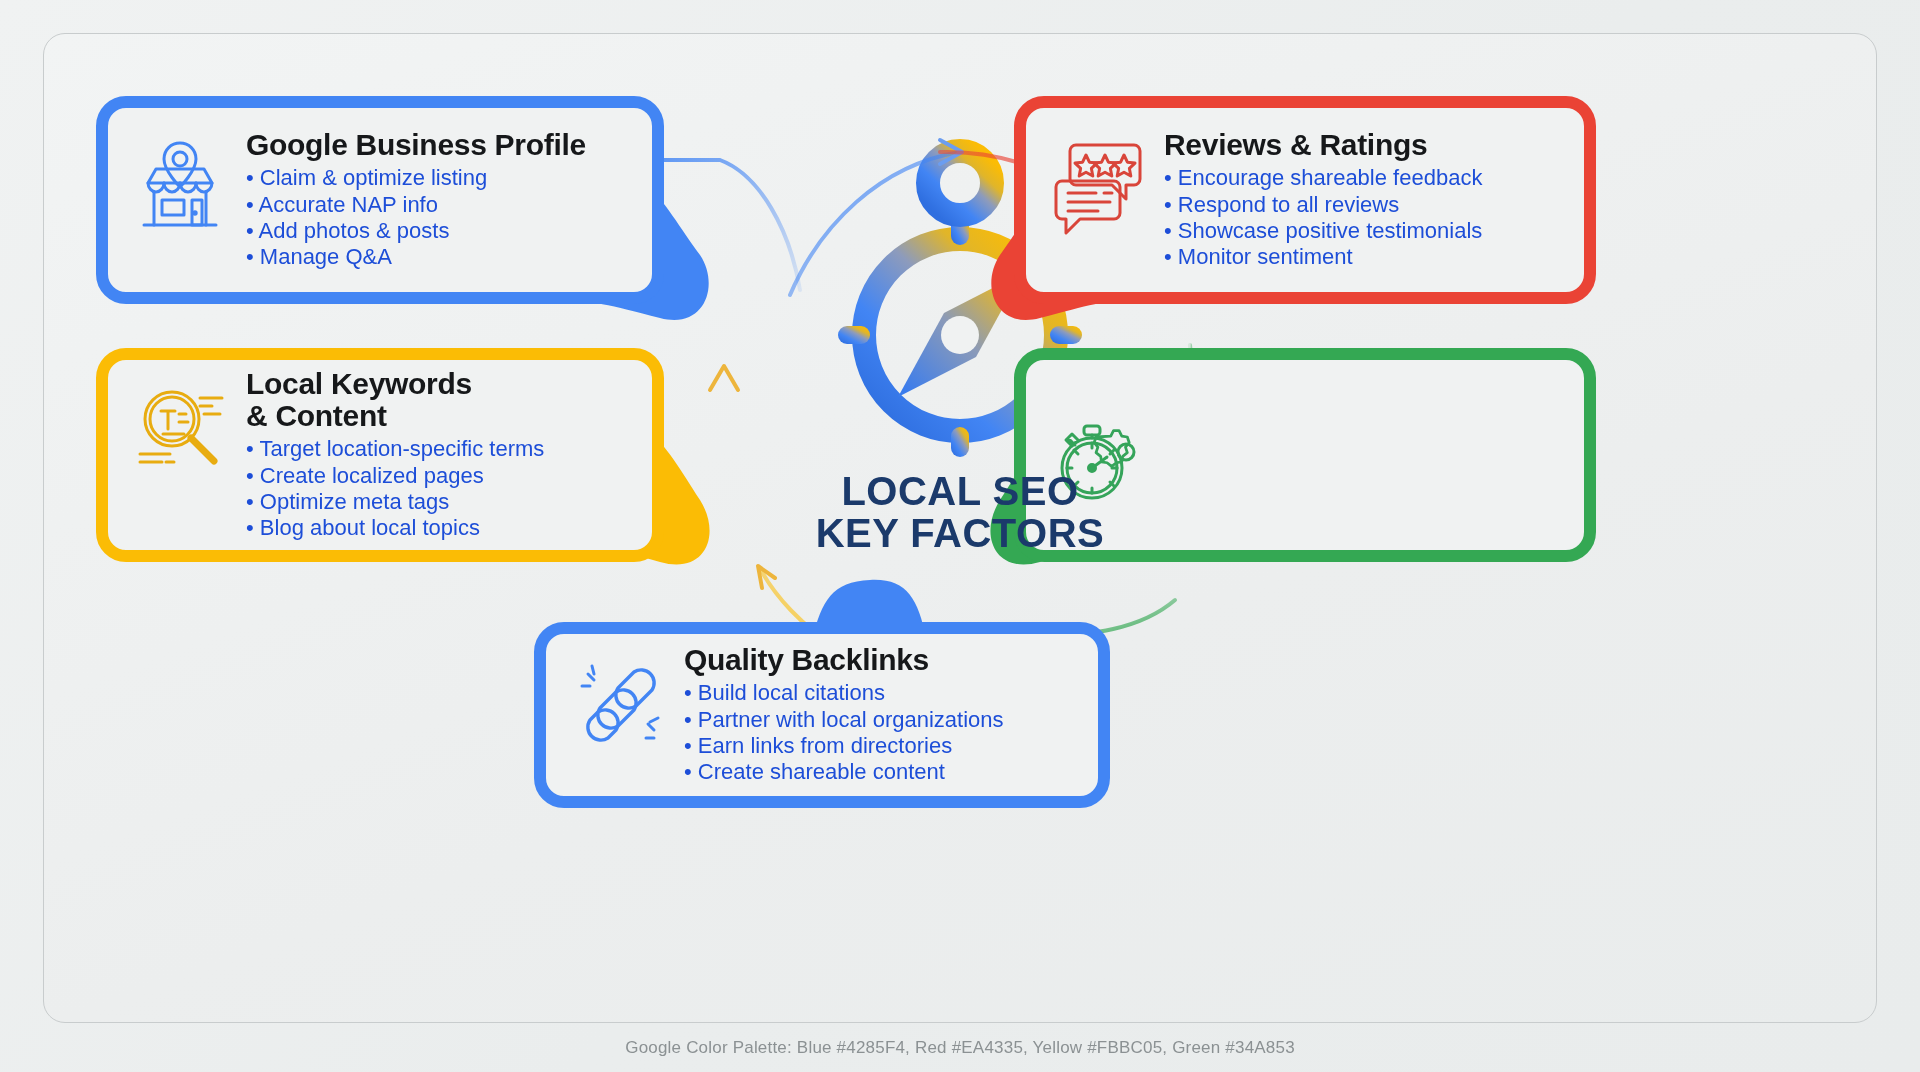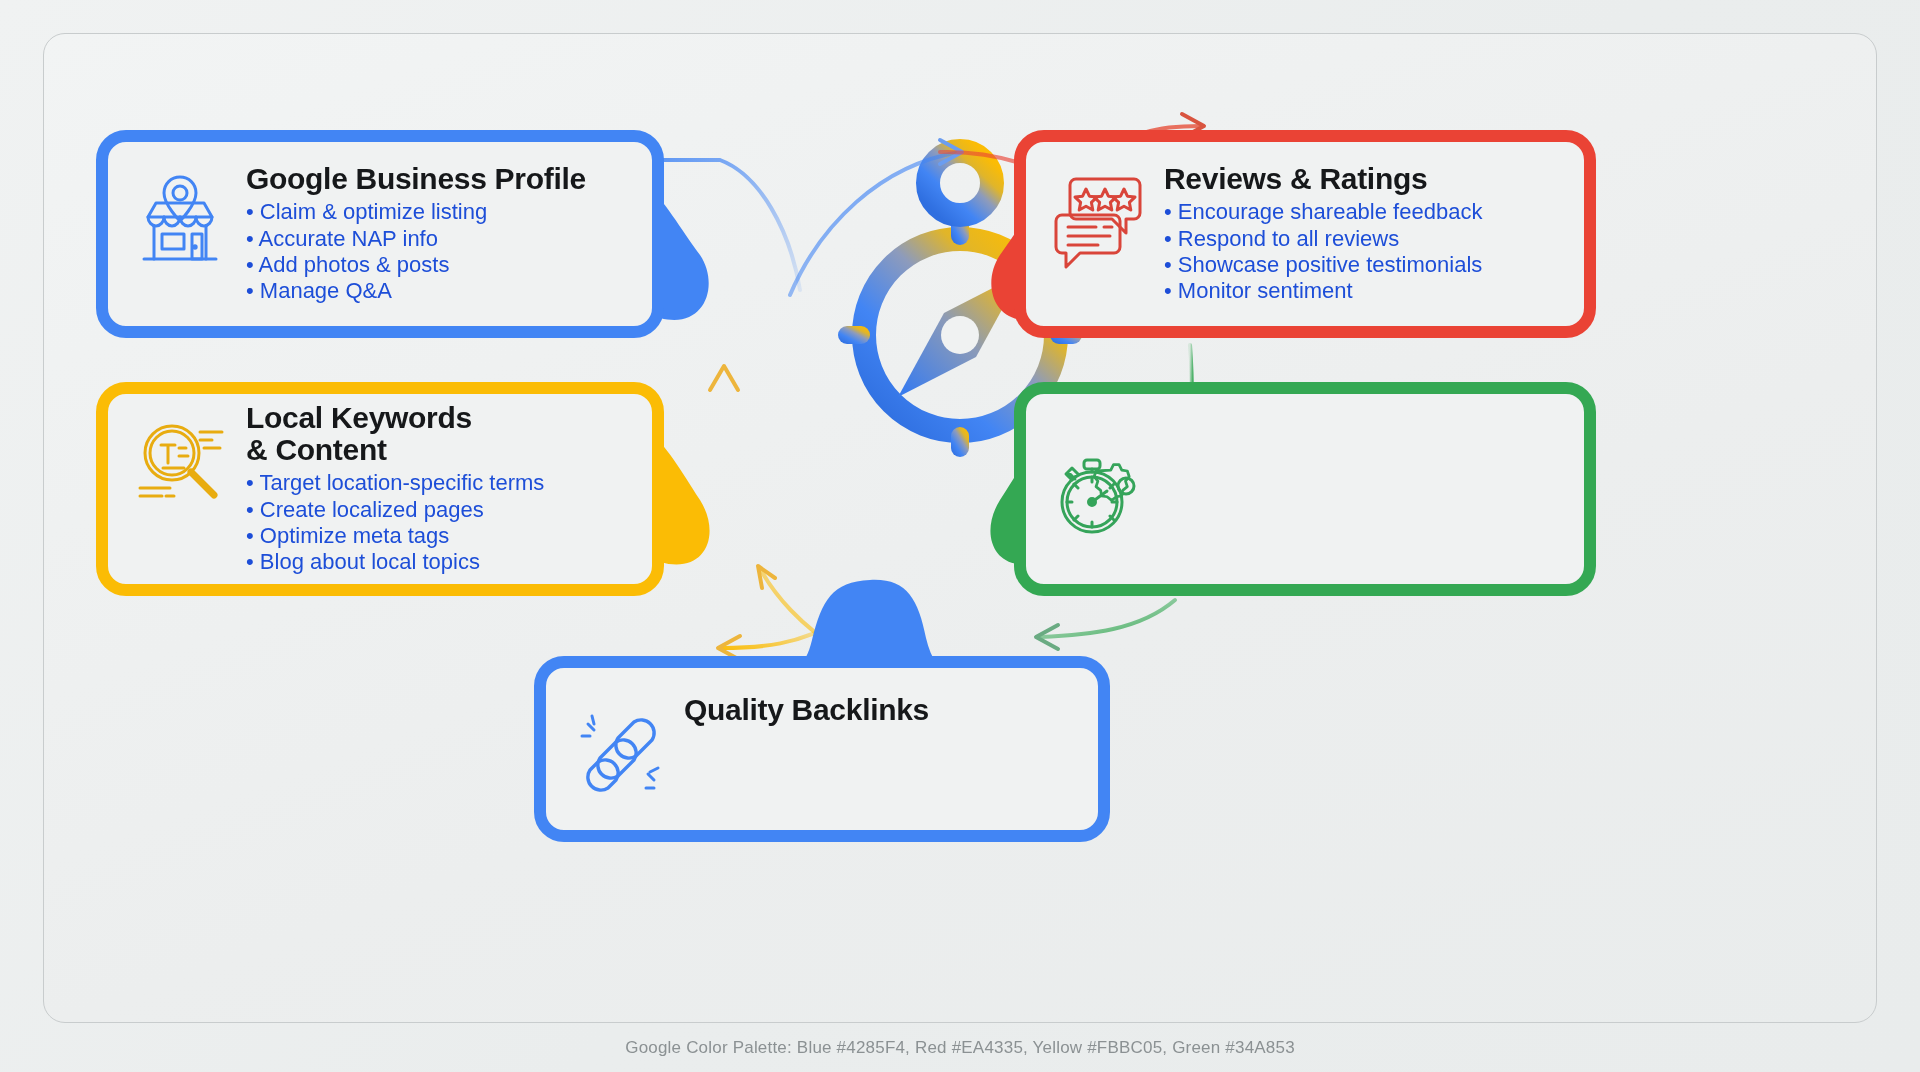--- a/index.html
+++ b/index.html
@@ -25,21 +25,20 @@
   }
   
   .card {
     position: absolute;
     border-radius: 30px;
     background: #f0f2f2;
     display: flex;
     align-items: center;
     padding: 29px 20px;
     z-index: 6;
-    margin-top: 34px;
   }
   .card-inner {
     display: flex;
     align-items: flex-start;
     gap: 14px;
     width: 100%;
   }
   .icon-wrap {
     flex: 0 0 auto;
     width: 104px; height: 104px;
@@ -229,20 +228,22 @@
       <rect x="-122" y="-9" width="32" height="18" rx="9" fill="url(#compassGrad)"></rect>
       <rect x="90" y="-9" width="32" height="18" rx="9" fill="url(#compassGrad)"></rect>
 
       <circle cx="0" cy="-152" r="32" fill="none" stroke="url(#compassGrad)" stroke-width="24"></circle>
 
       <path d="M62,-62 L16,22 L-62,62 L-16,-22 Z" fill="url(#needleGrad)"></path>
       <circle cx="0" cy="0" r="19" fill="#f0f2f2"></circle>
     </g>
   </svg>
 
+  <div id="center-title">LOCAL SEO
+KEY FACTORS</div>
 
   <div class="card" id="card-gbp">
     <div class="card-inner">
       <div class="icon-wrap">
         <svg viewBox="0 0 100 100" width="100" height="100" fill="none" stroke="#4285F4" stroke-width="3" stroke-linecap="round" stroke-linejoin="round">
           <path d="M50 6c-9 0-16 7-16 16 0 12 16 28 16 28s16-16 16-28c0-9-7-16-16-16z"></path>
           <circle cx="50" cy="22" r="7"></circle>
           <path d="M18 46 L26 32 L74 32 L82 46 Z"></path>
           <path d="M18 46c0 5 4 9 8 9s8-4 8-9"></path>
           <path d="M34 46c0 5 4 9 8 9s8-4 8-9"></path>
@@ -344,18 +345,24 @@
         <svg viewBox="0 0 100 100" width="100" height="100" fill="none" stroke="#4285F4" stroke-width="3.4" stroke-linecap="round" stroke-linejoin="round">
           <path d="M66 20 a13 13 0 0 1 18 18 L68 54 a13 13 0 0 1 -18 -18 z"></path>
           <path d="M48 40 a13 13 0 0 1 18 18 L50 74 a13 13 0 0 1 -18 -18 z"></path>
           <path d="M30 60 a13 13 0 0 1 18 18 L40 86 a13 13 0 0 1 -18 -18 z"></path>
           <path d="M20 22 L26 28 M14 34 L22 34 M24 14 L26 22" stroke-width="3"></path>
           <path d="M80 72 L86 78 M78 86 L86 86 M90 66 L82 70" stroke-width="3"></path>
         </svg>
       </div>
       <div class="txt">
         <div class="card-title">Quality Backlinks</div>
+        <ul class="bullets">
+          <li>Build local citations</li>
+          <li>Partner with local organizations</li>
+          <li>Earn links from directories</li>
+          <li>Create shareable content</li>
+        </ul>
       </div>
     </div>
   </div>
 
   <div id="footer">Google Color Palette: Blue #4285F4, Red #EA4335, Yellow #FBBC05, Green #34A853</div>
 </div>
 
 </body></html>

